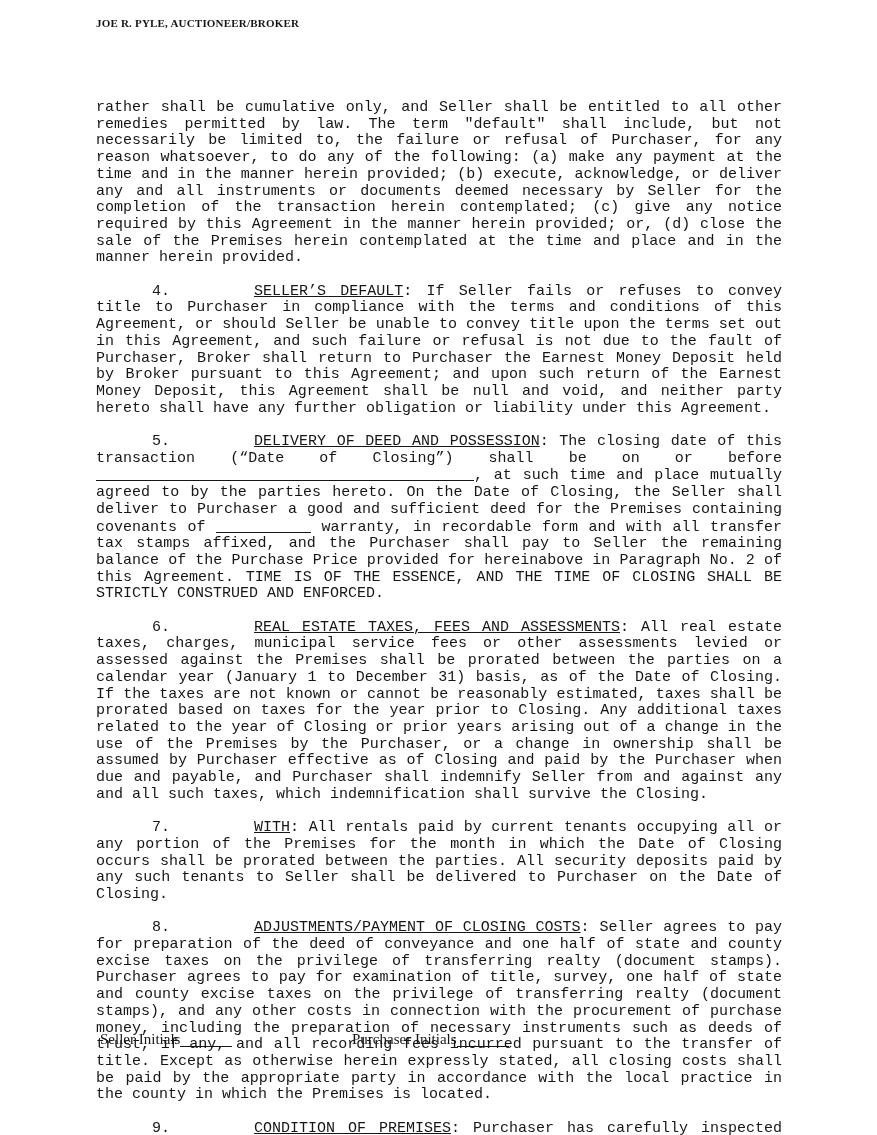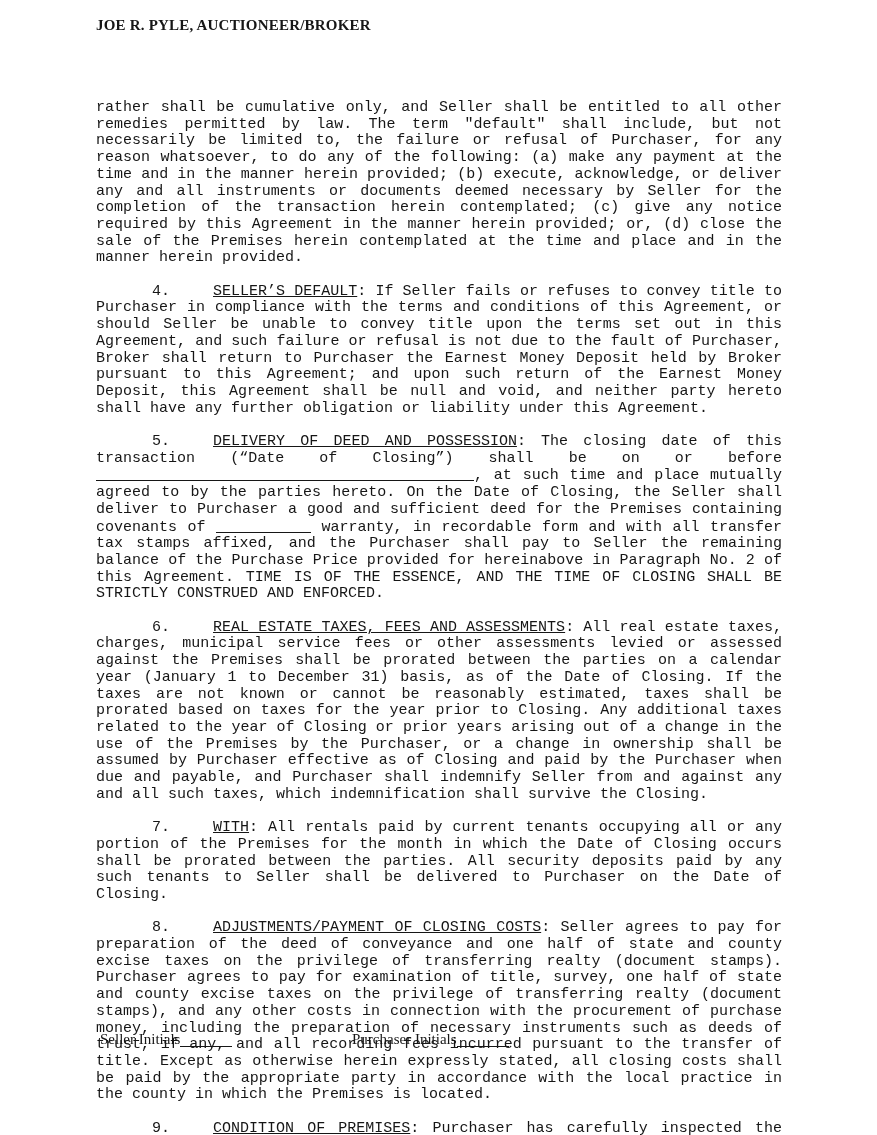--- a/index.html
+++ b/index.html
@@ -9,39 +9,39 @@
     height: 1135px;
     background: #ffffff;
     font-family: "Liberation Serif", serif;
     color: #161616;
     overflow: hidden;
   }
   .header {
     position: absolute;
     top: 17px;
     left: 96px;
-    font-size: 15px;
+    font-size: 11px;
     font-weight: bold;
     letter-spacing: 0.2px;
     white-space: nowrap;
   }
   .content {
     position: absolute;
     top: 100px;
     left: 96px;
     width: 686px;
     font-size: 15px;
     line-height: 16.7px;
     text-align: justify;
     font-family: Liberation Mono, monospace;
   }
   .content p { margin: 0 0 16.7px 0; }
   .para-indent { text-indent: 56px; }
   .tab { display: inline-block; width: 43px; }
-  .u { text-decoration: underline; }
+  .u { text-decoration: underline; margin-left: 41px; }
   .blank {
     display: inline-block;
     border-bottom: 1.2px solid #161616;
     height: 11px;
     position: relative;
     top: 2px;
   }
   .blank-long { width: 378px; }
   .blank-med { width: 95px; }
   .footer {

